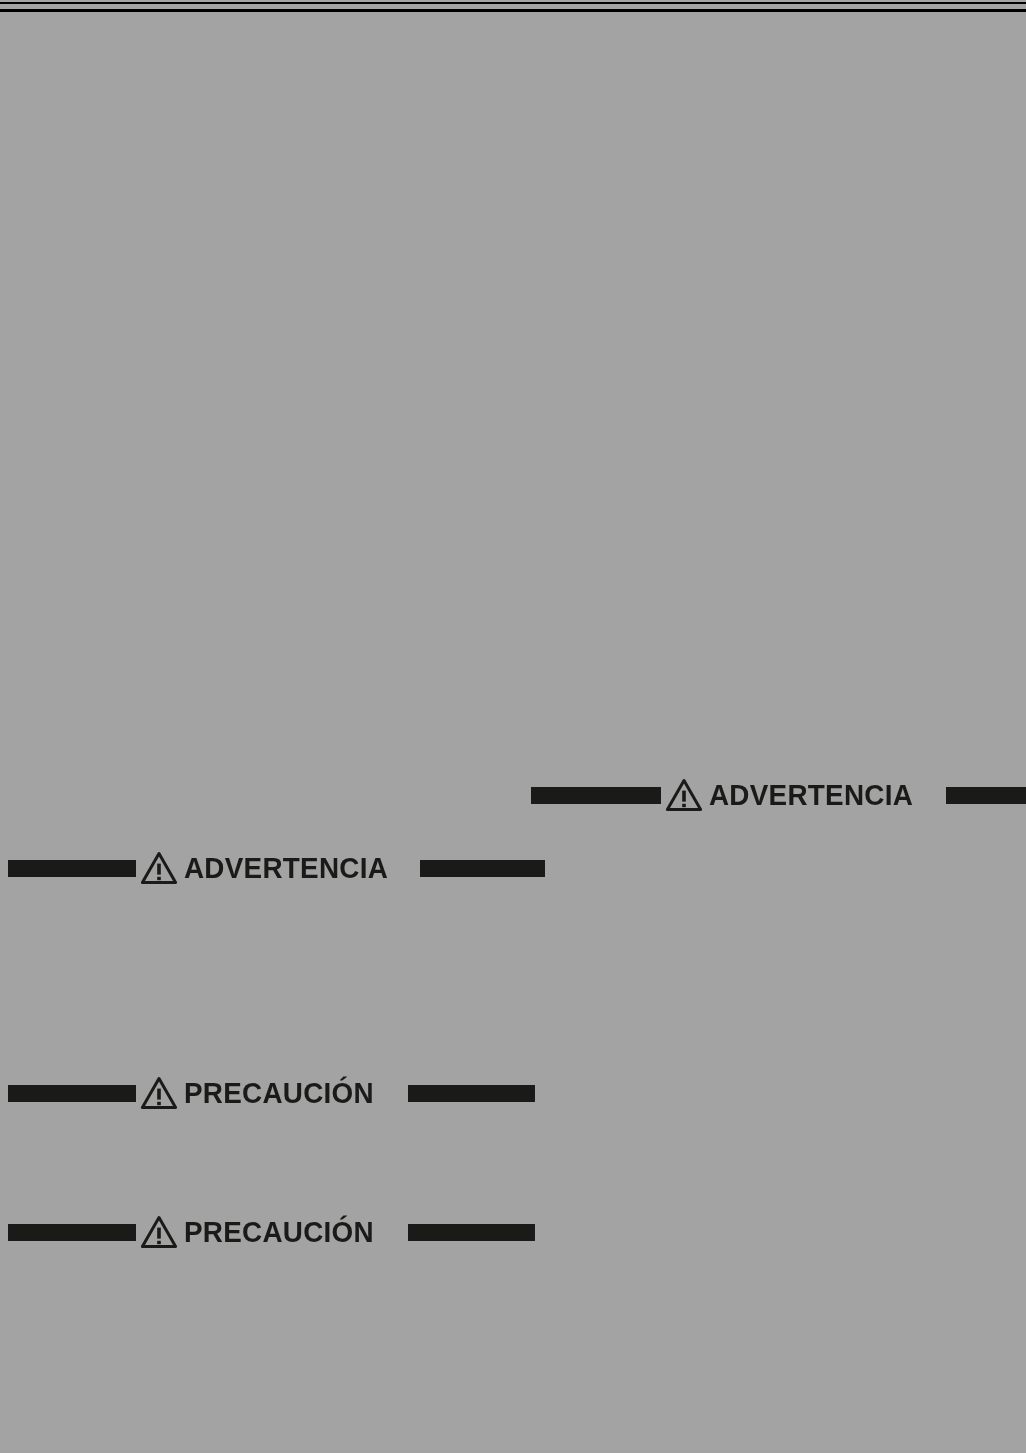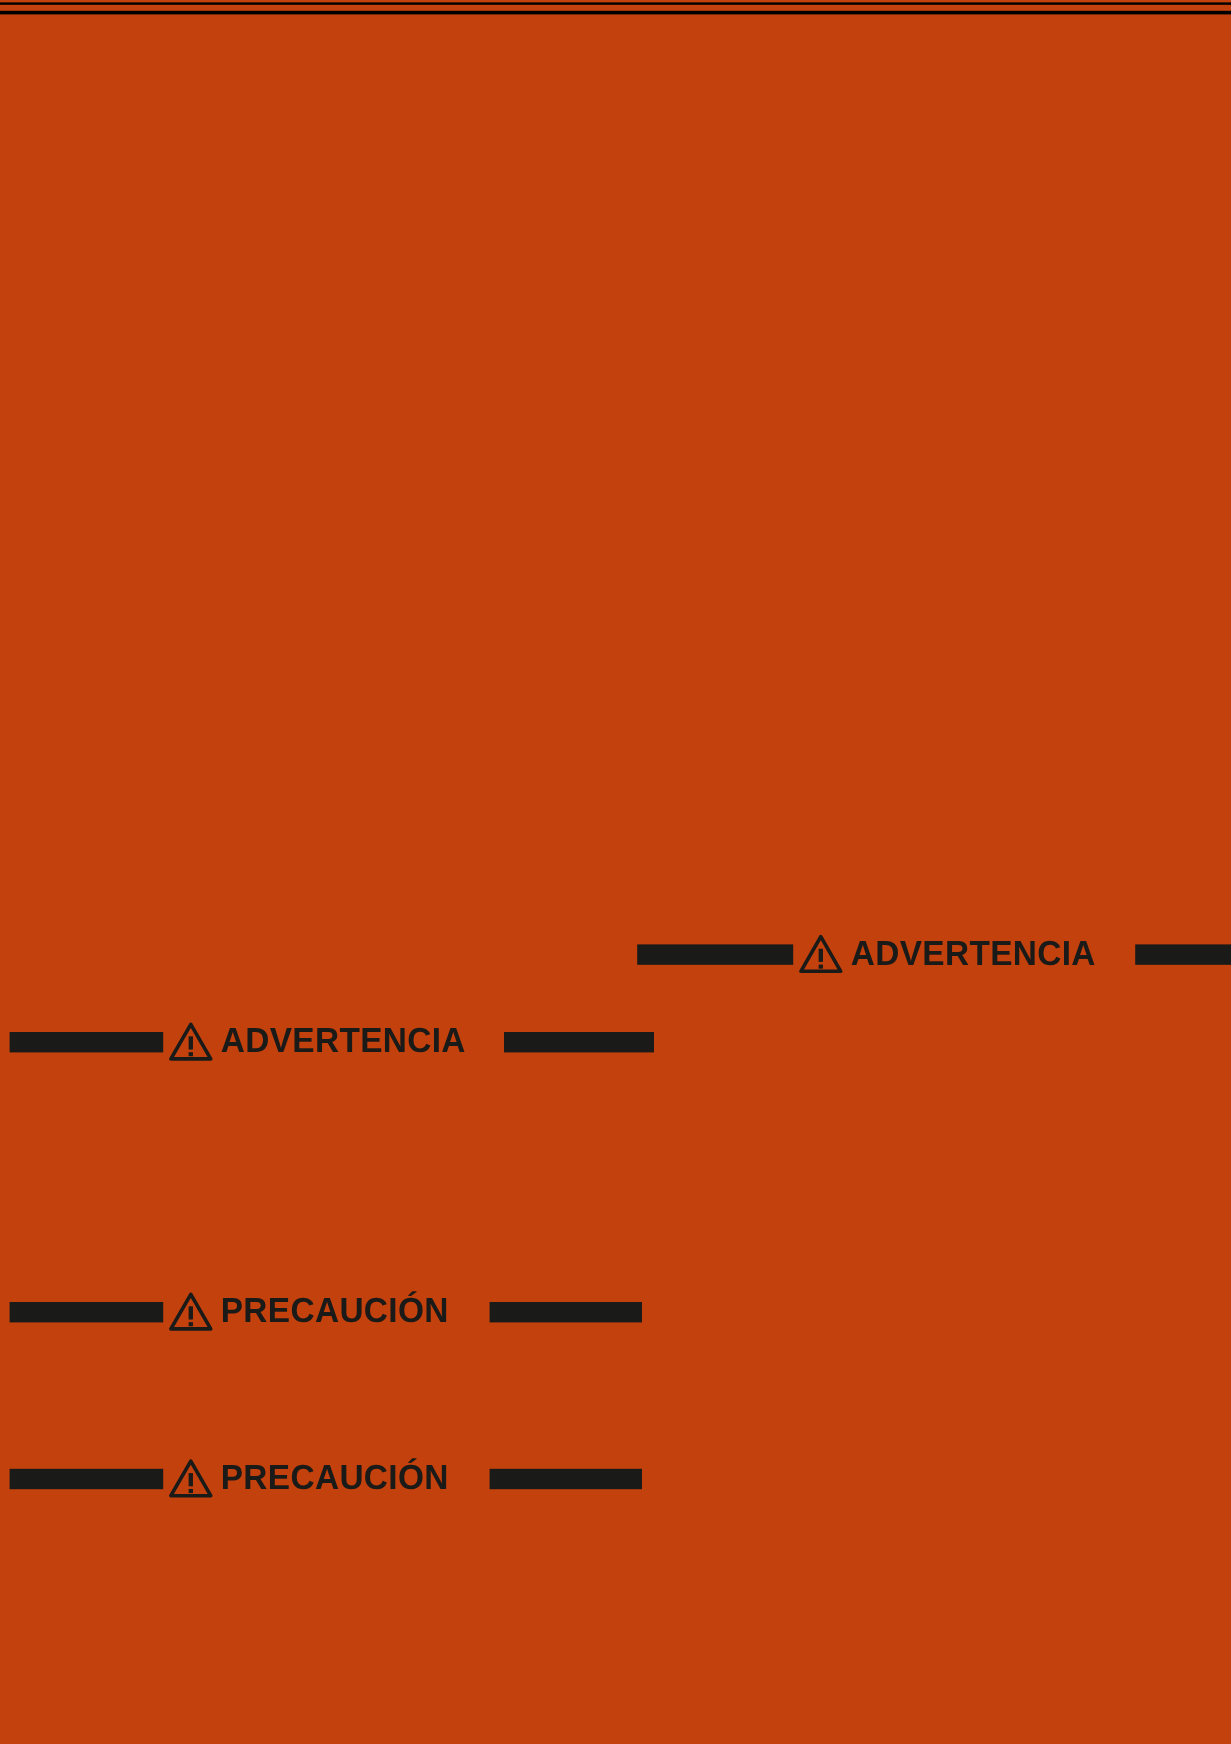--- a/index.html
+++ b/index.html
@@ -16,21 +16,21 @@
     font-family: "Liberation Sans", sans-serif;
     color: #1a1a18;
     -webkit-font-smoothing: antialiased;
   }
 
   .page {
     position: absolute;
     inset: 0;
     width: 1026px;
     height: 1453px;
-    background: #c2410c;
+    background: #a3a3a3;
   }
 
   
   .rule {
     position: absolute;
     left: 0;
     width: 1026px;
     background: #000000;
   }
   .rule-top    { top: 2px;  height: 2px; }

